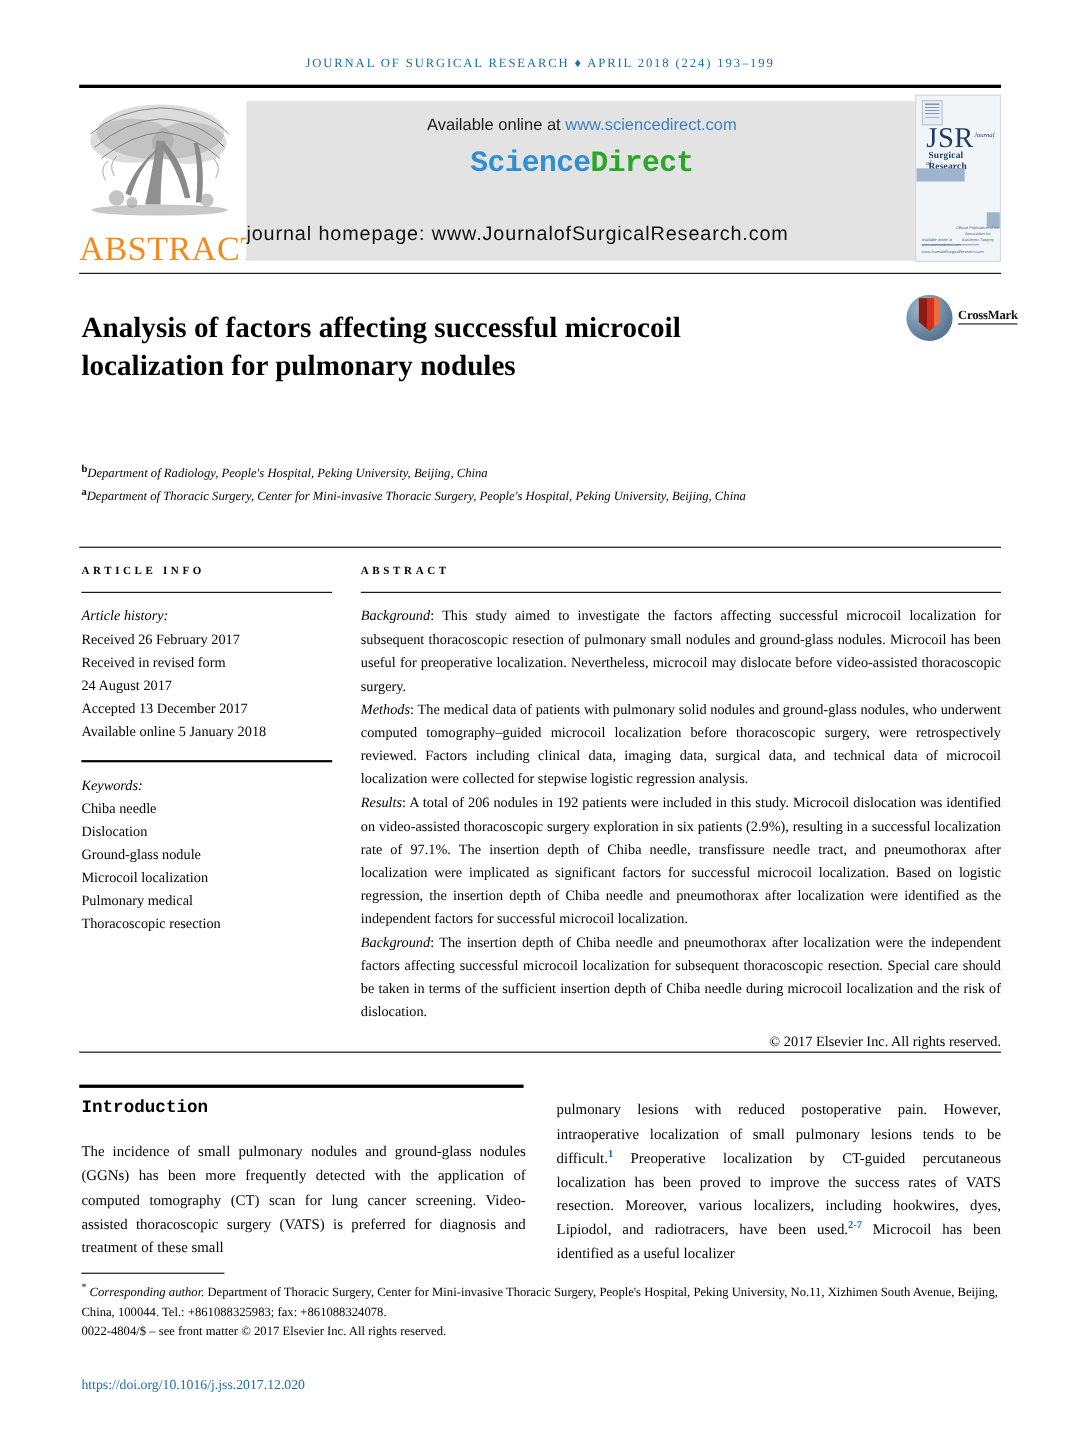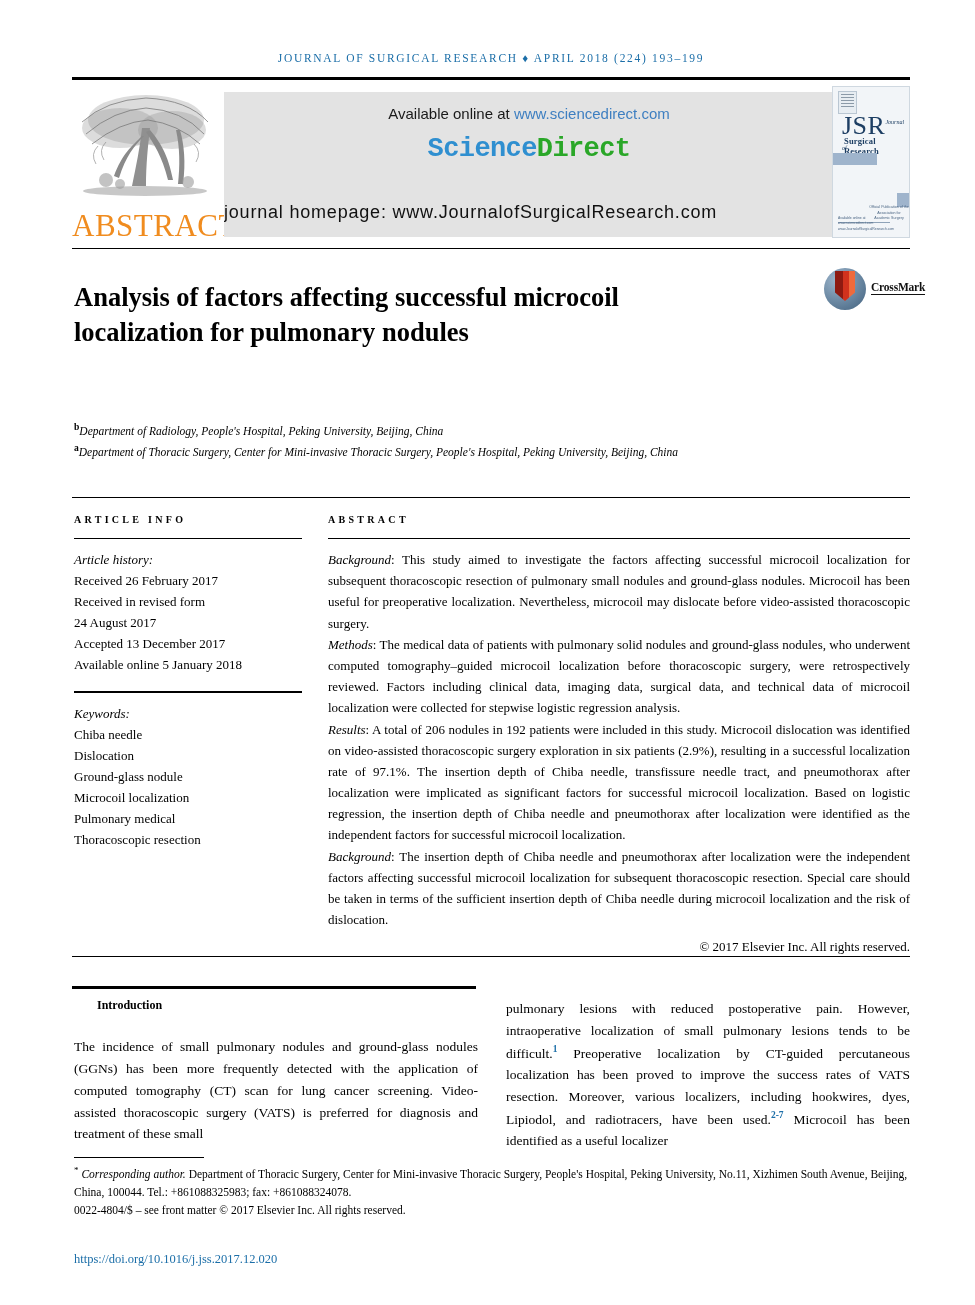--- a/index.html
+++ b/index.html
@@ -331,24 +331,23 @@
   .rule-body {
     position: absolute;
     left: 72px; top: 986px;
     width: 404px;
     height: 3px;
     background: #000;
   }
   .sec-head {
     position: absolute;
     left: 74px; top: 998px;
-    font-family: Liberation Serif, serif;
-    font-weight: bold;
-    font-size: 12px;
-    margin-left: 23px;
+    font-family: Liberation Mono, monospace;
+    font-weight: bold;
+    font-size: 16px;
   }
   .body-left {
     position: absolute;
     left: 74px; top: 1036px;
     width: 404px;
     font-family: "Liberation Serif", serif;
     font-size: 13.5px;
     line-height: 1.62;
     text-align: justify;
   }

